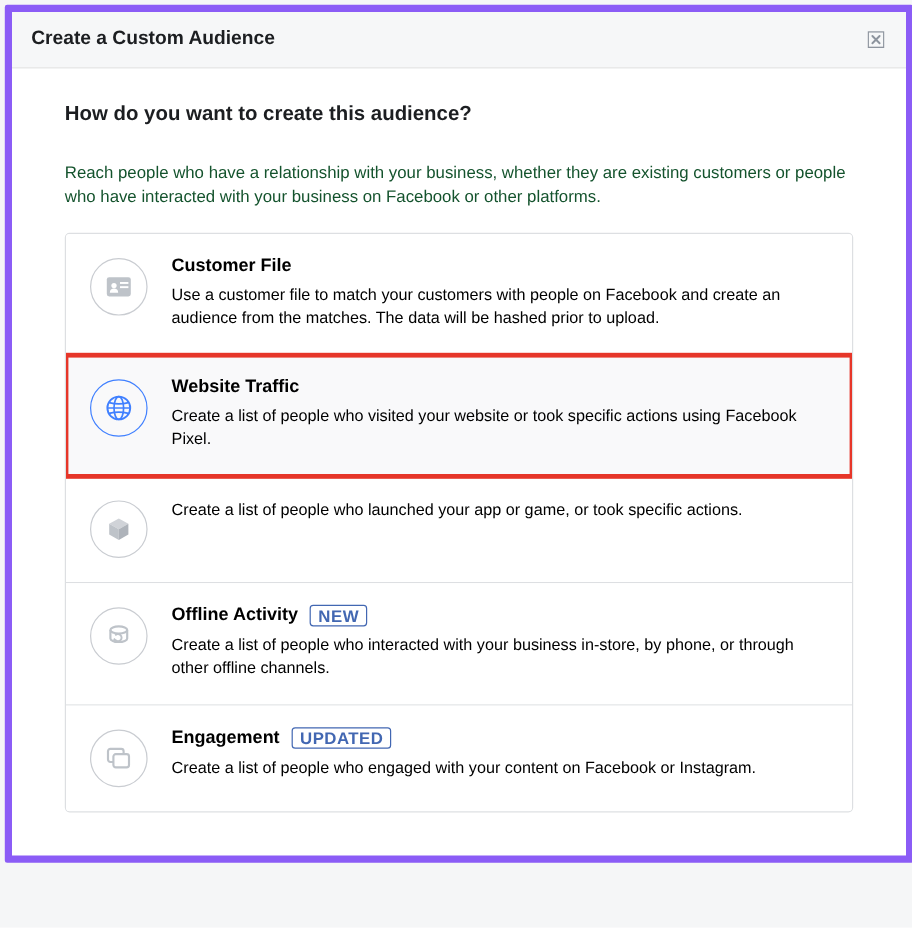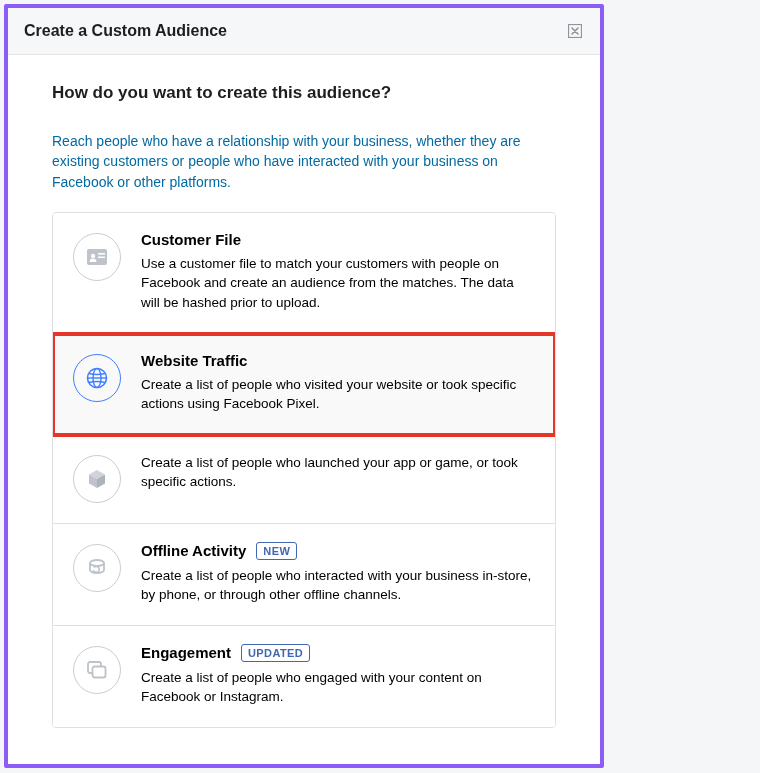--- a/index.html
+++ b/index.html
@@ -2,23 +2,23 @@
 <html><head>
   <meta charset="utf-8">
   <style>
     * { box-sizing: border-box; margin: 0; padding: 0; }
     body {
       font-family: -apple-system, BlinkMacSystemFont, "Segoe UI", Helvetica, Arial, sans-serif;
       background: #f5f6f7;
       padding: 4px;
     }
     .modal {
-      width: 600px;
+      width: 757px;
       background: #fff;
-      border: 4px solid #8b5cf6;
+      border: 6px solid #8b5cf6;
       border-radius: 2px;
     }
     .modal-header {
       display: flex;
       align-items: center;
       justify-content: space-between;
       padding: 14px 16px;
       border-bottom: 1px solid #e5e5e5;
       background: #f6f7f8;
     }
@@ -43,21 +43,21 @@
     }
     .question {
       font-size: 17px;
       font-weight: 700;
       color: #1c1e21;
       margin-bottom: 28px;
     }
     .subtitle {
       font-size: 14px;
       line-height: 1.45;
-      color: #0369a1;
+      color: #14532d;
       margin-bottom: 20px;
     }
     .option-list {
       border: 1px solid #dddfe2;
       border-radius: 4px;
       overflow: hidden;
     }
     .option {
       display: flex;
       align-items: flex-start;
@@ -97,21 +97,21 @@
       gap: 10px;
       margin-bottom: 6px;
     }
     .option-title {
       font-size: 15px;
       font-weight: 700;
       color: #000000;
     }
     .badge {
       display: inline-block;
-      font-size: 11px;
+      font-size: 14px;
       font-weight: 600;
       letter-spacing: 0.4px;
       color: #4267b2;
       border: 1px solid #4267b2;
       border-radius: 3px;
       padding: 1px 6px;
       line-height: 14px;
     }
     .option-desc {
       font-size: 13.5px;

